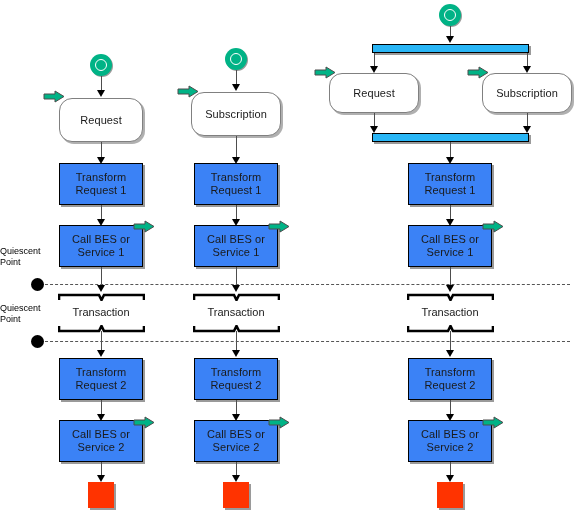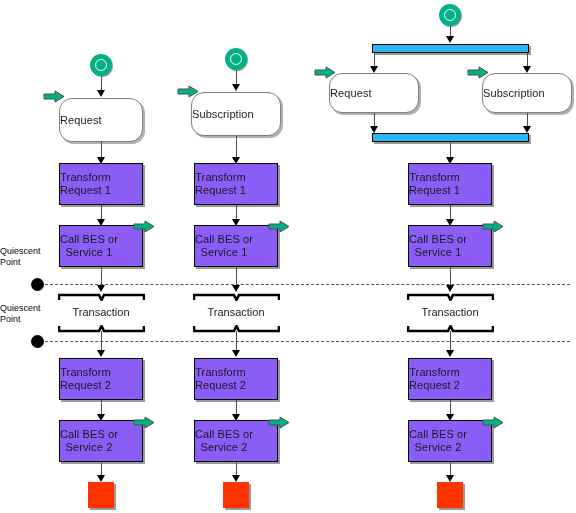--- a/index.html
+++ b/index.html
@@ -17,31 +17,32 @@
     background: #ffffff;
     overflow: hidden;
   }
 
   
   .node {
     position: absolute;
     box-sizing: border-box;
     display: flex;
     align-items: center;
+    justify-content: center;
     text-align: center;
     color: #1a1a1a;
     font-size: 11px;
     line-height: 13px;
     letter-spacing: 0.1px;
     white-space: pre-line;
   }
 
   
   .action-box {
-    background: #8b5cf6;
+    background: #3b82f6;
     border: 1px solid #000000;
     box-shadow: 2px 2px 0 0 #9a9a9a;
   }
 
   
   .state-box {
     background: #ffffff;
     border: 1px solid #808080;
     border-radius: 13px;
     box-shadow: 2px 2px 0 0 #b0b0b0;

